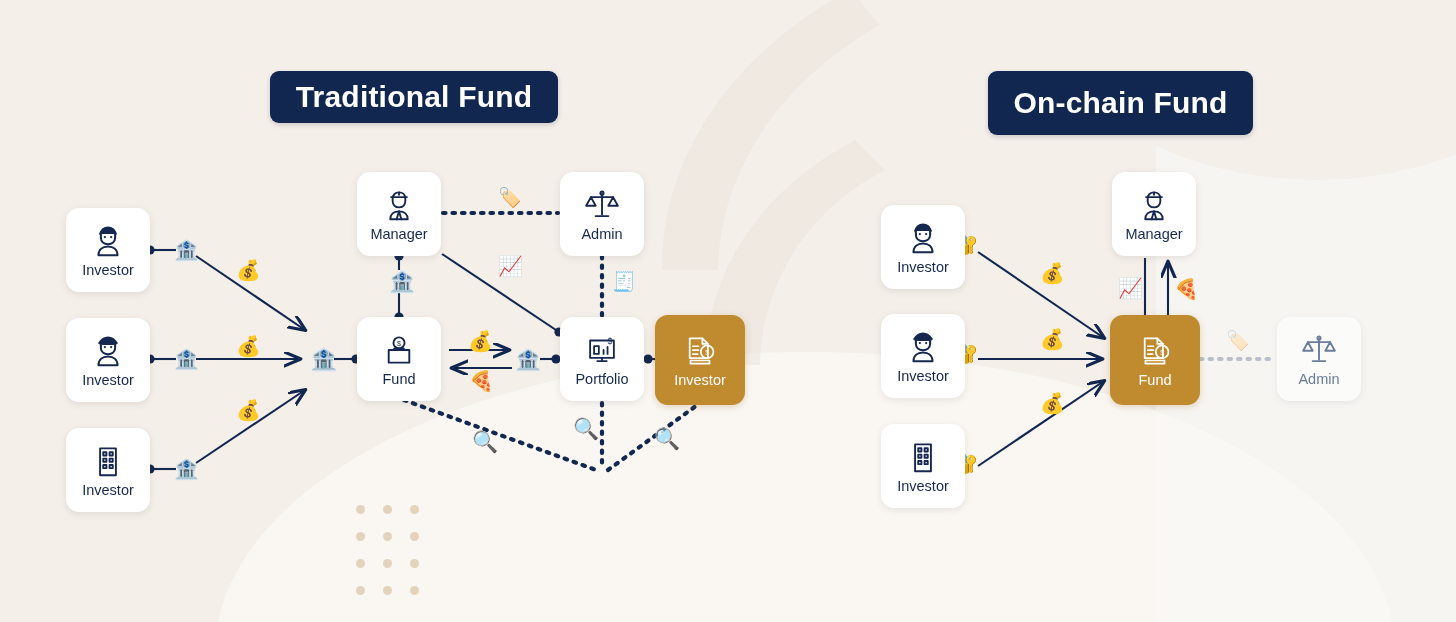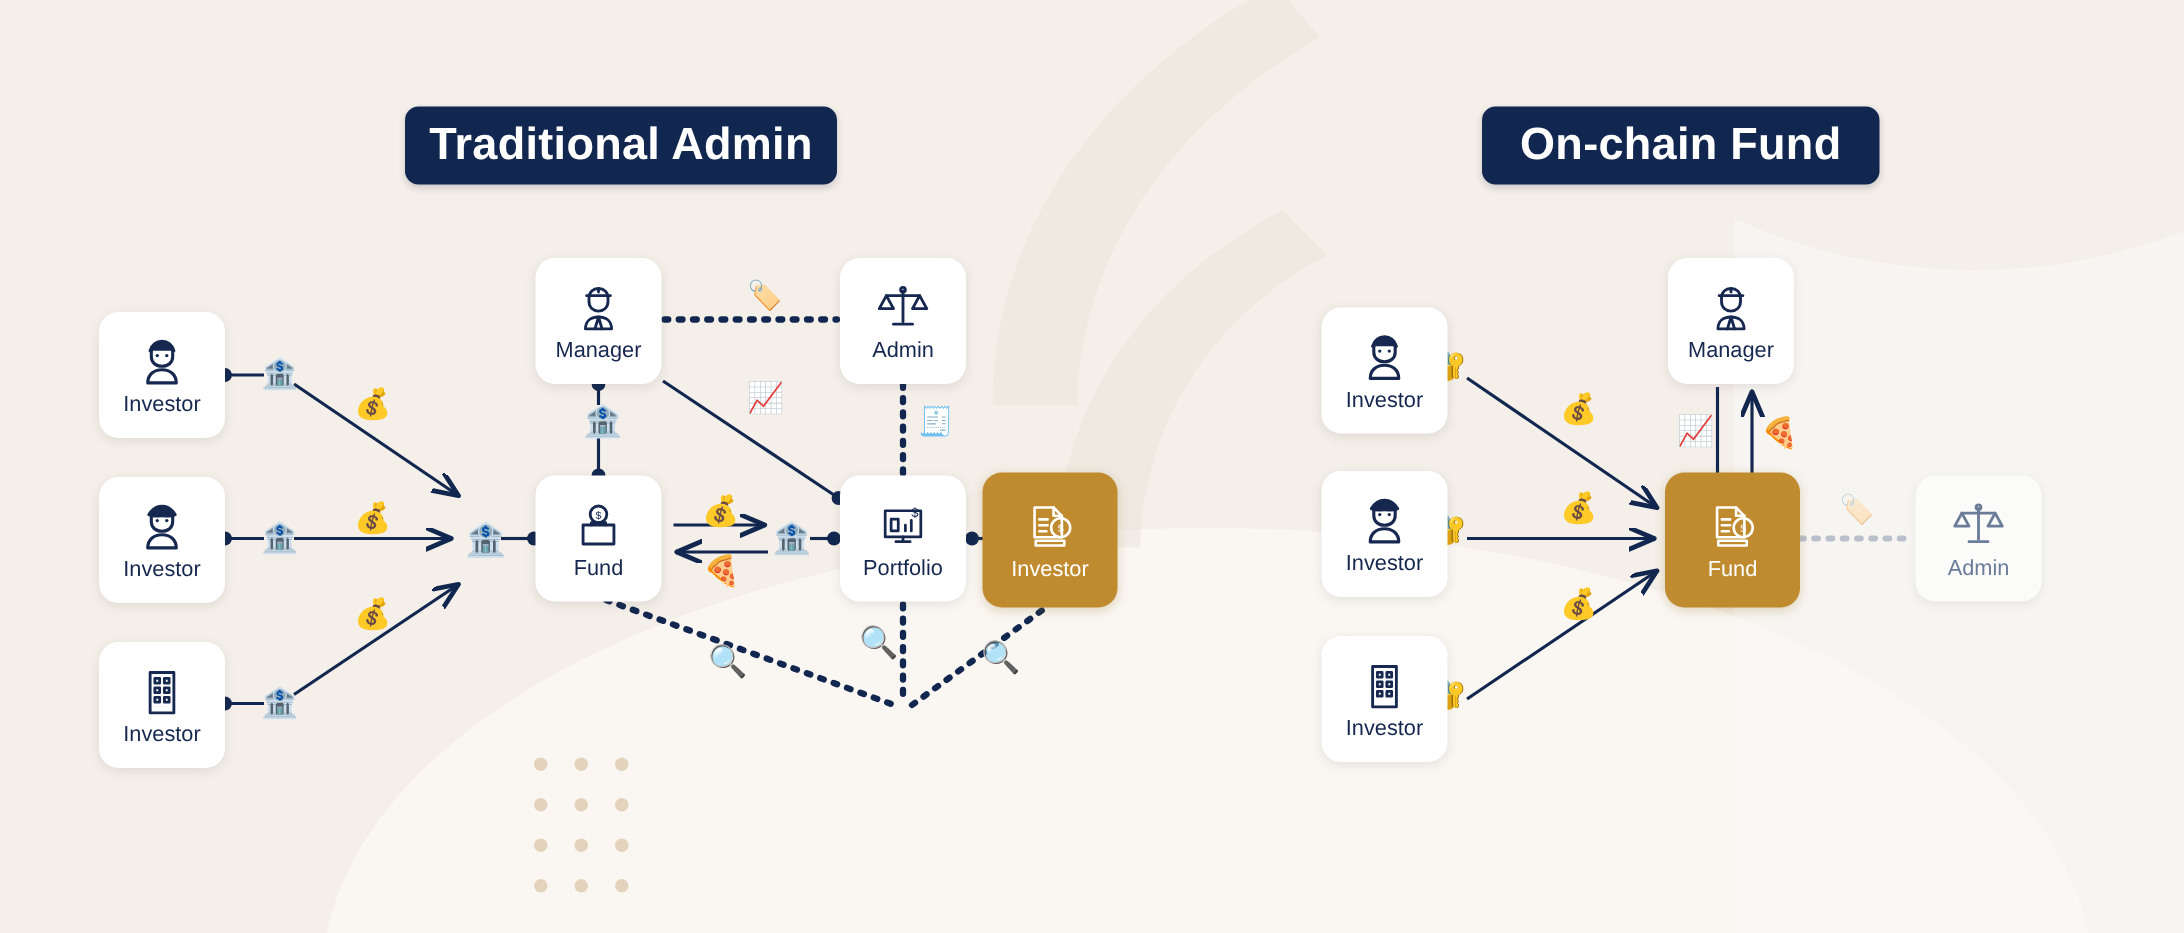--- a/index.html
+++ b/index.html
@@ -188,21 +188,21 @@
       <line x1="1145" y1="258" x2="1145" y2="330"></line>
       <circle cx="1145" cy="333" r="4.6" fill="#12274f" stroke="none"></circle>
 
       <line x1="1168" y1="330" x2="1168" y2="262" marker-end="url(#ah)"></line>
 
       <line x1="1200" y1="359" x2="1274" y2="359" stroke="#b9bfcb" stroke-dasharray="2.5 7" stroke-width="4" stroke-linecap="round"></line>
     </g>
   </svg>
 
   <div class="title-pill" style="left:270px; top:71px; width:288px; height:52px;">
-    <span>Traditional Admin</span>
+    <span>Traditional Fund</span>
   </div>
 
   <div class="node" style="left:66px; top:208px;">
     <svg class="glyph" viewBox="0 0 48 48">
       <g fill="none" stroke="#16284f" stroke-width="2.6" stroke-linecap="round" stroke-linejoin="round">
         <path d="M15 16c0-5 4-8 9-8s9 3 9 8v4c0 5-4 8-9 8s-9-3-9-8z"></path>
         <path d="M14 15c2-6 6-8 10-8s8 2 10 8" fill="#16284f"></path>
         <path d="M12 42c0-7 5-11 12-11s12 4 12 11z"></path>
         <circle cx="20" cy="19" r="1.4" fill="#16284f" stroke="none"></circle>
         <circle cx="28" cy="19" r="1.4" fill="#16284f" stroke="none"></circle>
@@ -320,21 +320,21 @@
 
   <div class="emoji" style="left:469px; top:371px; font-size:20px;">🍕</div>
   <div class="emoji" style="left:498px; top:188px; font-size:19px;">🏷️</div>
   <div class="emoji" style="left:498px; top:256px; font-size:20px;">📈</div>
   <div class="emoji" style="left:612px; top:272px; font-size:19px;">🧾</div>
 
   <div class="emoji" style="left:472px; top:431px; font-size:21px;">🔍</div>
   <div class="emoji" style="left:573px; top:418px; font-size:21px;">🔍</div>
   <div class="emoji" style="left:654px; top:428px; font-size:21px;">🔍</div>
 
-  <div class="title-pill" style="left:988px; top:71px; width:265px; height:52px;">
+  <div class="title-pill" style="left:988px; top:71px; width:265px; height:64px;">
     <span>On-chain Fund</span>
   </div>
 
   <div class="node" style="left:881px; top:205px;">
     <svg class="glyph" viewBox="0 0 48 48">
       <g fill="none" stroke="#16284f" stroke-width="2.6" stroke-linecap="round" stroke-linejoin="round">
         <path d="M15 16c0-5 4-8 9-8s9 3 9 8v4c0 5-4 8-9 8s-9-3-9-8z"></path>
         <path d="M14 15c2-6 6-8 10-8s8 2 10 8" fill="#16284f"></path>
         <path d="M12 42c0-7 5-11 12-11s12 4 12 11z"></path>
         <circle cx="20" cy="19" r="1.4" fill="#16284f" stroke="none"></circle>

